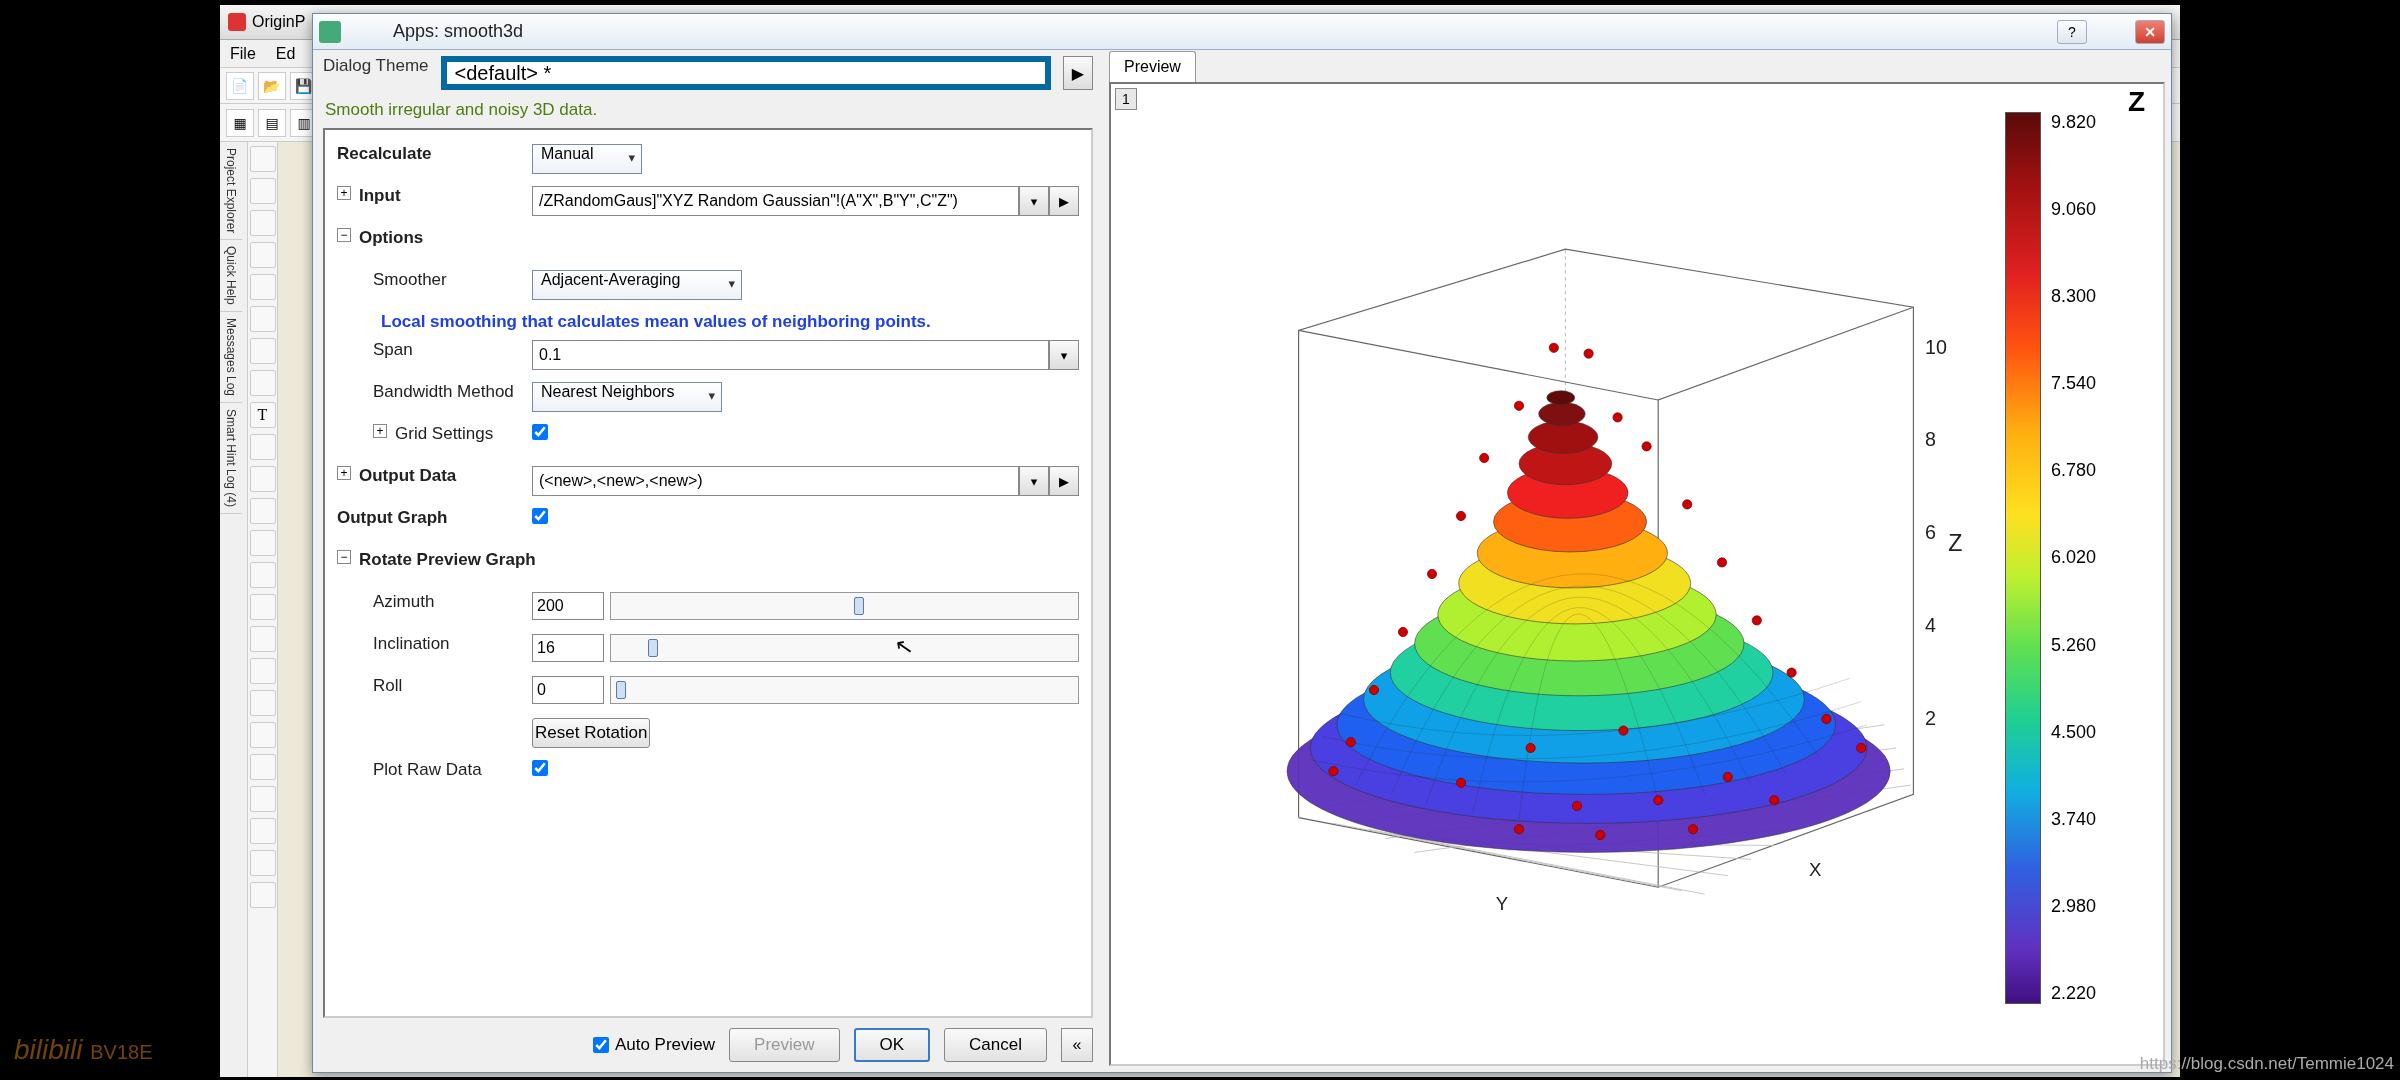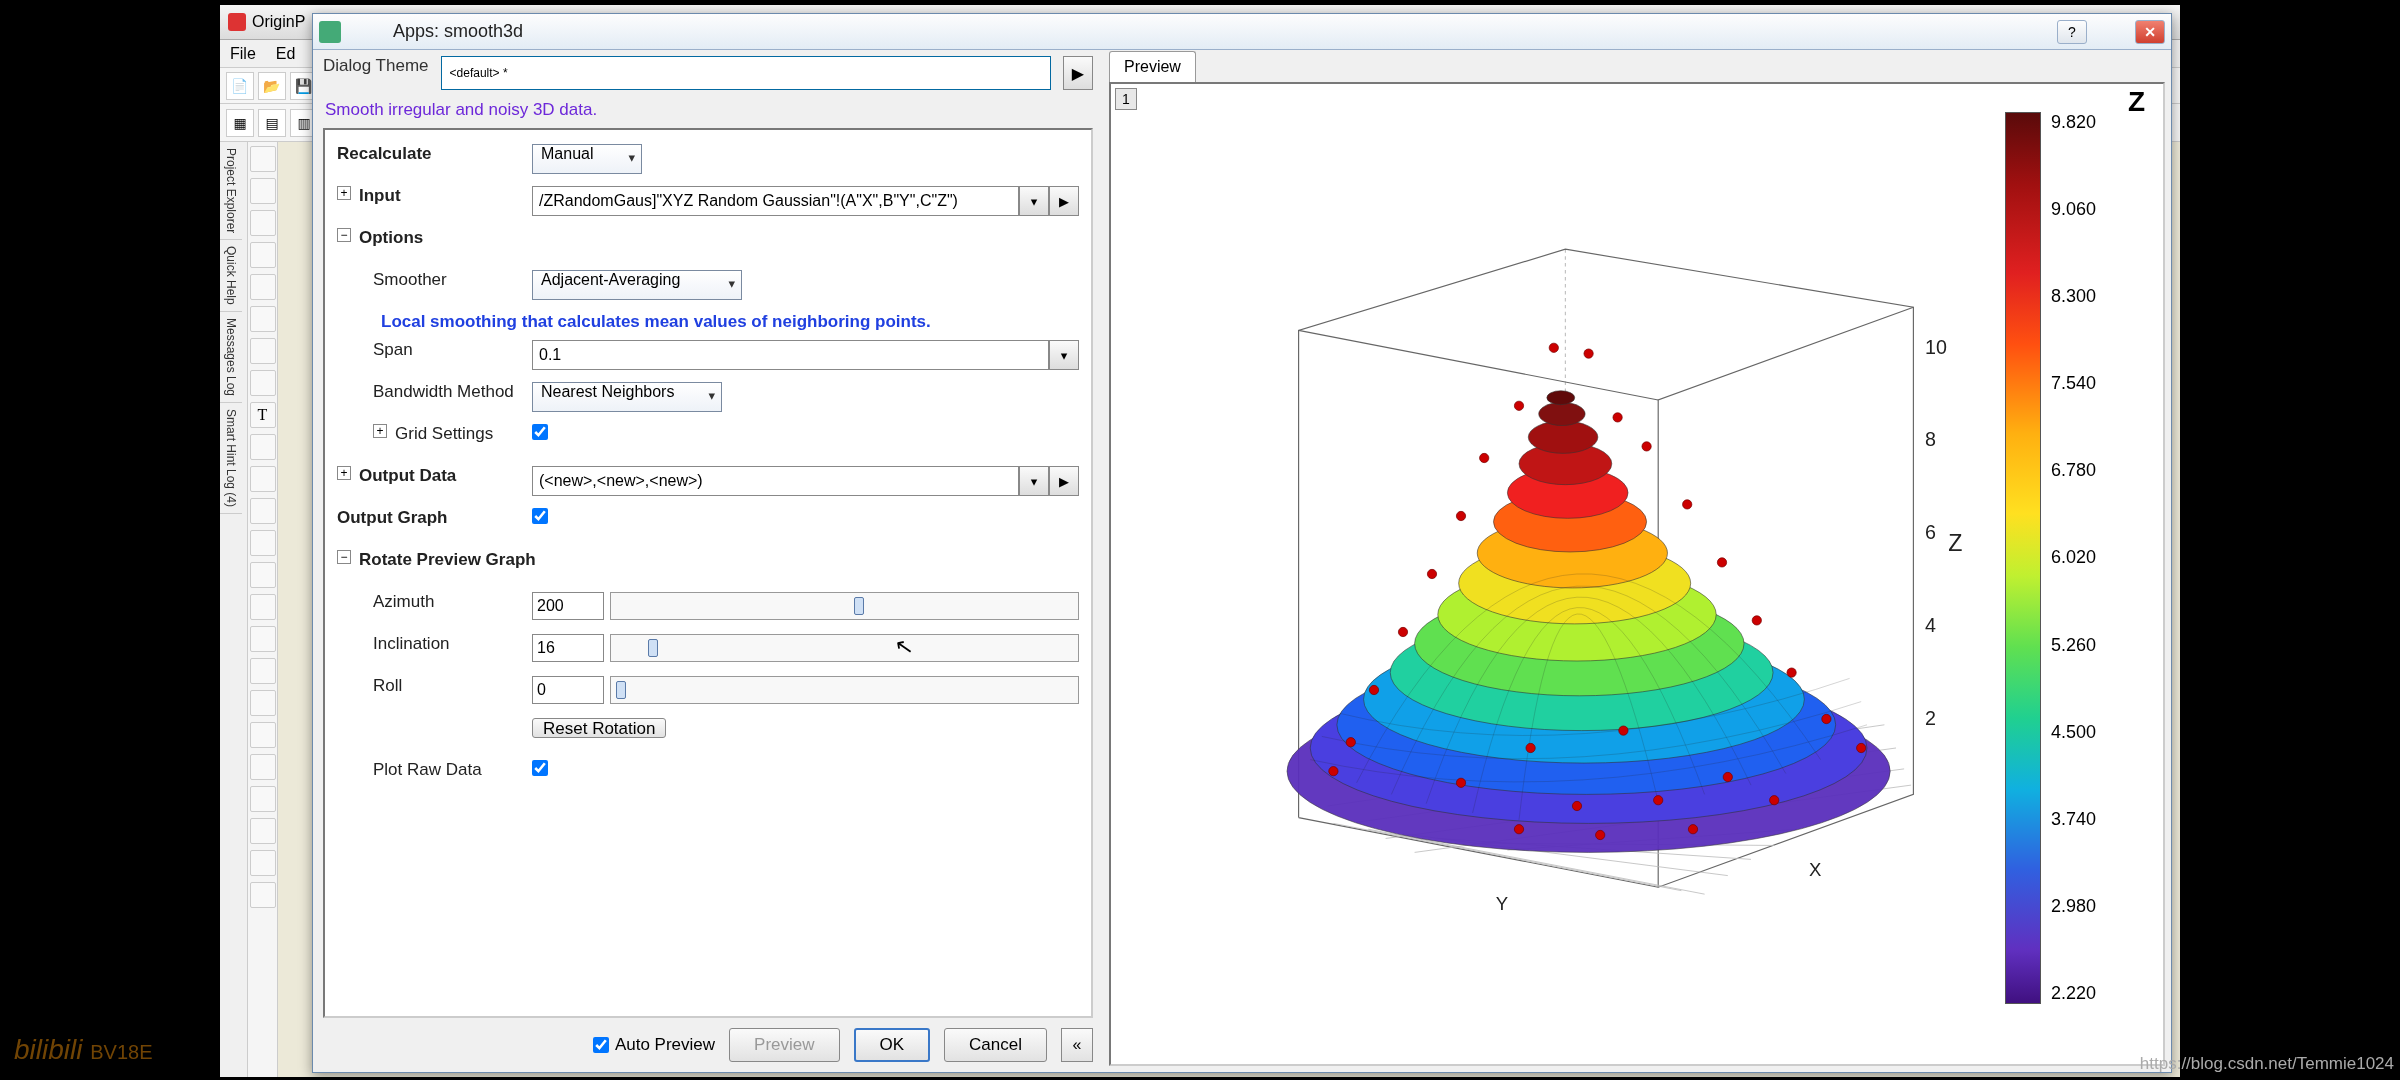--- a/index.html
+++ b/index.html
@@ -22,23 +22,23 @@
 .dlg-title { flex: 1; font-size: 18px; color: #222; }
 .tbtn { width: 30px; height: 24px; margin-left: 4px; background: linear-gradient(#fdfdfd,#e0e6ed); border: 1px solid #9aafca; border-radius: 3px; display: flex; align-items: center; justify-content: center; font-size: 14px; }
 .tbtn.close { background: linear-gradient(#f08070,#d04030); color: #fff; font-weight: bold; }
 
 .dlg-body { display: flex; height: calc(100% - 36px); }
 .left-panel { width: 790px; display: flex; flex-direction: column; background: #f0f0f0; }
 .right-panel { flex: 1; background: #f0f0f0; padding: 0 6px 6px 6px; display: flex; flex-direction: column; }
 
 .theme-row { display: flex; padding: 6px 10px; gap: 12px; }
 .theme-label { font-size: 17px; color: #333; }
-.theme-input { flex: 1; height: 34px; border: 1px solid #0369a1; background: #fff; padding: 0 8px; font-size: 12px; }
+.theme-input { flex: 1; height: 34px; border: 6px solid #0369a1; background: #fff; padding: 0 8px; font-size: 20px; }
 .theme-btn { width: 30px; height: 34px; border: 1px solid #888; background: linear-gradient(#fafafa,#ddd); display: flex; align-items: center; justify-content: center; }
-.desc { padding: 4px 12px 8px; font-size: 17px; color: #6d28d9; }
+.desc { padding: 4px 12px 8px; font-size: 17px; color: #4d7c0f; }
 
 .form-scroll { margin: 0 10px; border: 2px inset #ccc; background: #fff; flex: 1; overflow: auto; padding: 14px 12px; }
 .form-row { display: flex; align-items: flex-start; min-height: 36px; margin-bottom: 6px; }
 .form-row.sub { padding-left: 36px; }
 .form-row.sub2 { padding-left: 36px; }
 .expander { width: 14px; height: 14px; border: 1px solid #888; display: flex; align-items: center; justify-content: center; font-size: 12px; line-height: 1; margin-right: 8px; background: #fff; cursor: pointer; }
 .lbl { width: 195px; font-size: 17px; color: #222; }
 .lbl.bold { font-weight: bold; }
 .section-lbl { font-size: 17px; font-weight: bold; color: #222; }
 .combobox { height: 30px; border: 1px solid #7a8aa0; background: linear-gradient(#fff,#eef2f8); padding: 0 22px 0 8px; font-size: 16px; position: relative; }
@@ -226,21 +226,21 @@
           <div class="form-row sub2">
             <span class="lbl" style="width:159px">Roll</span>
             <input class="numbox" value="0" style="">
             <div class="slider-wrap">
                 <div class="slider-handle" style="left:1%"></div>
               </div>
           </div>
 
           <div class="form-row sub2">
             <span style="width:159px"></span>
-            <button class="pbtn" style="height:20px;padding:0 10px">Reset Rotation</button>
+            <button class="pbtn" style="height:30px;padding:0 2px">Reset Rotation</button>
           </div>
 
           <div class="form-row sub2">
             <span class="lbl" style="width:159px">Plot Raw Data</span>
             <input type="checkbox" class="cb" checked="" style="">
           </div>
         </div>
 
         <div class="btn-row">
           <div class="spacer"></div>

